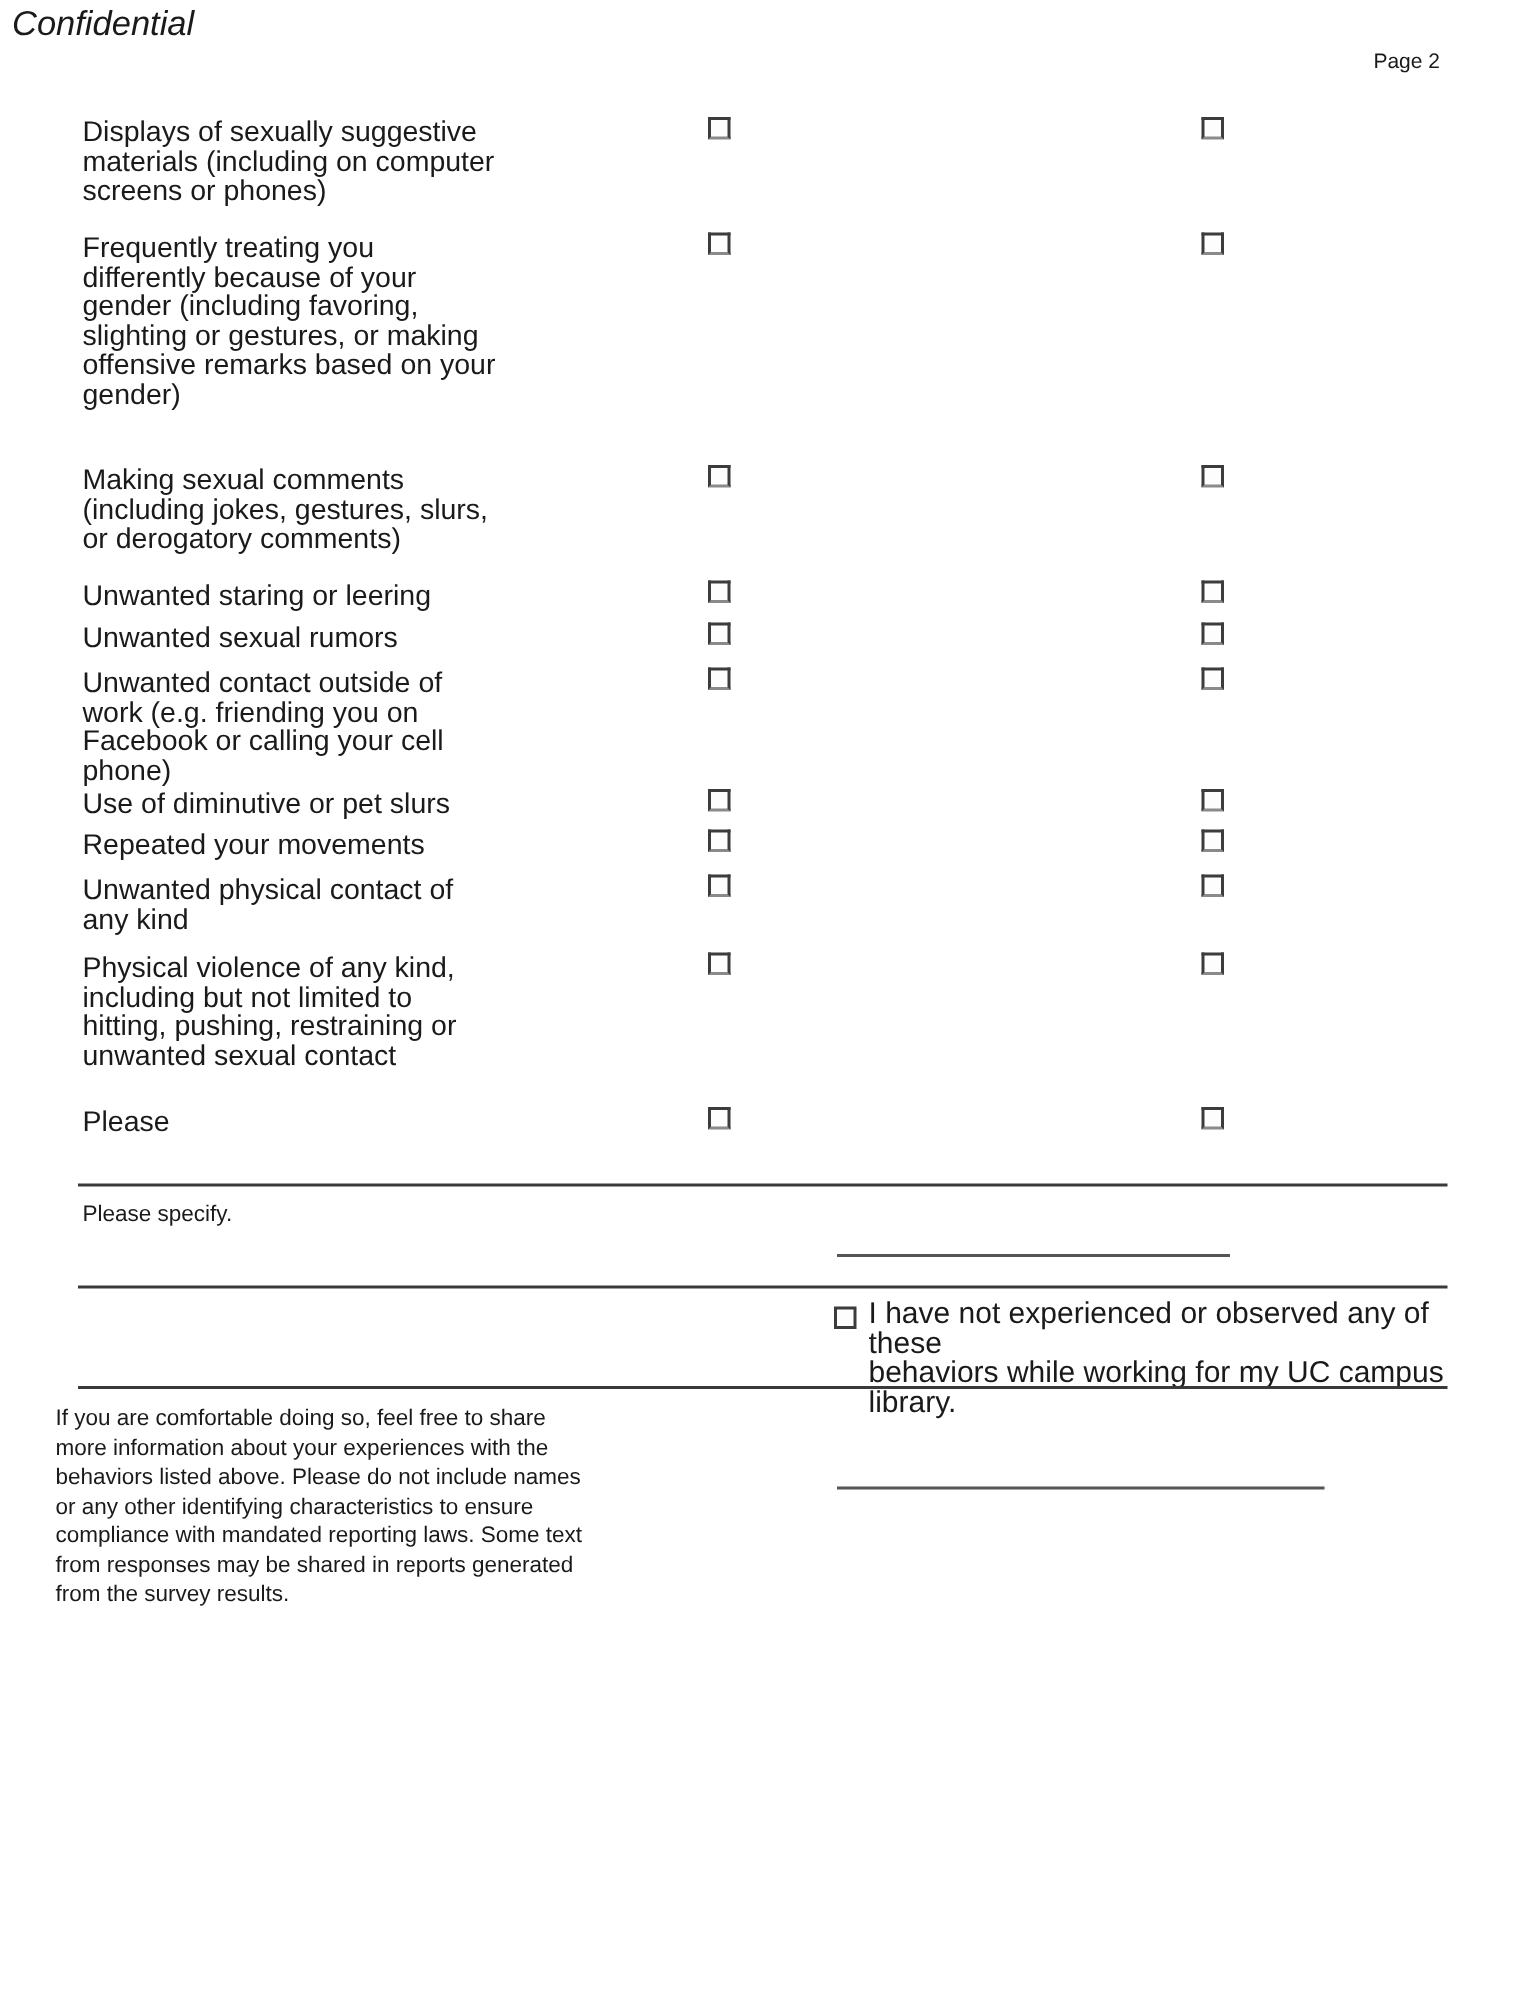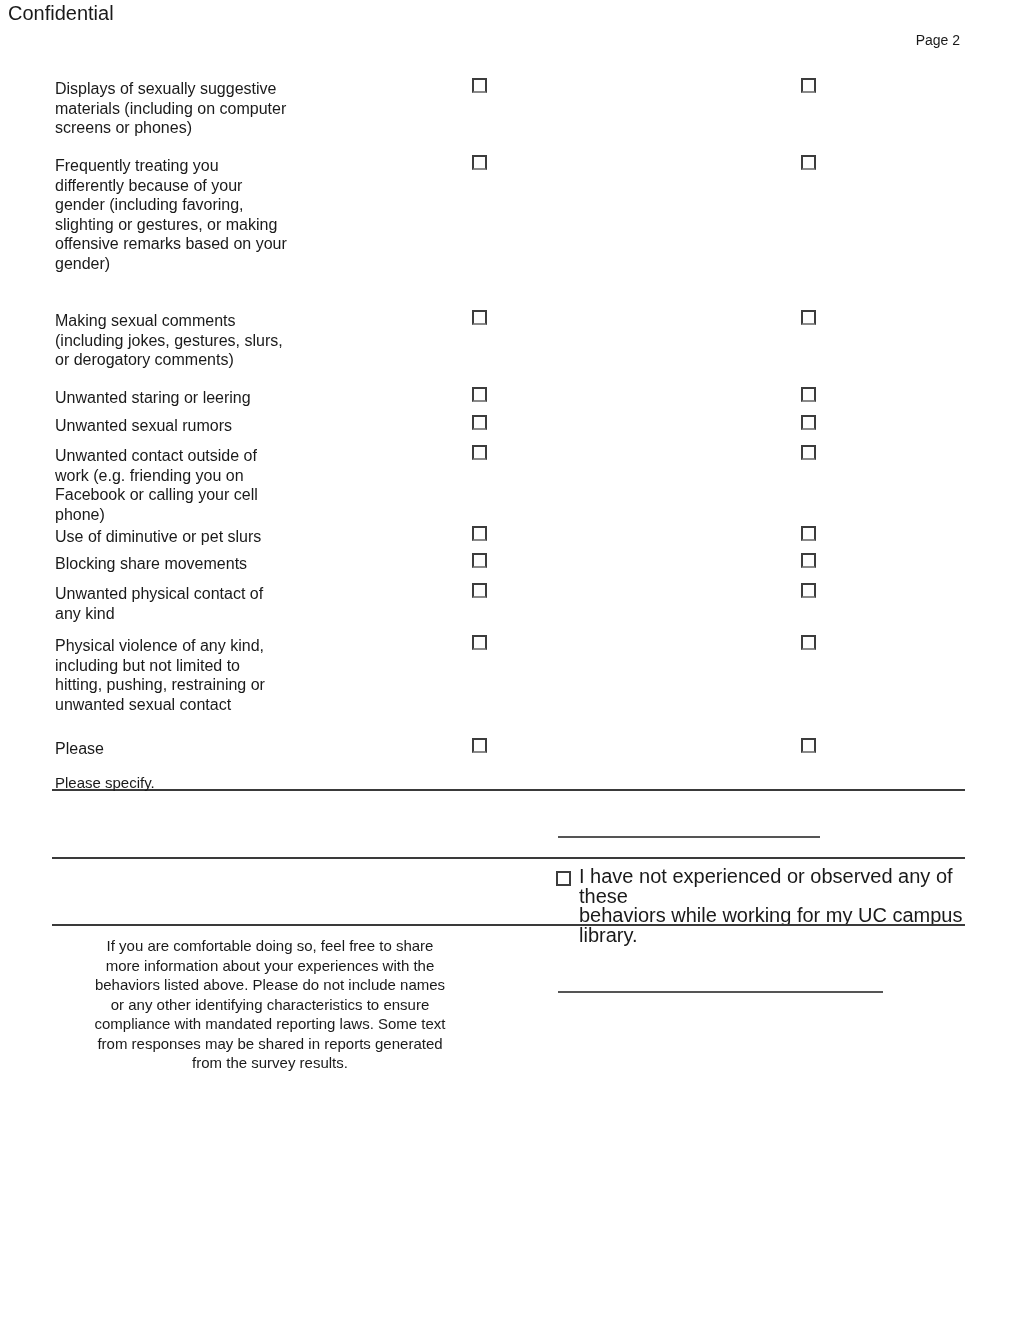--- a/index.html
+++ b/index.html
@@ -7,32 +7,33 @@
     width: 1012px; height: 1335px;
     position: relative;
     font-family: "Liberation Sans", sans-serif;
     color: #1a1a1a;
     overflow: hidden;
   }
   .abs { position: absolute; }
 
   .confidential {
     left: 8px; top: 2px;
-    font-size: 20px;
+    font-style: italic;
+    font-size: 23px;
   }
   .page-num {
     right: 52px; top: 32px;
     font-size: 14px;
   }
 
   .row { position: absolute; left: 0; width: 1012px; height: 0; }
   .row-label {
     position: absolute; left: 55px; top: 1px;
     width: 300px;
-    font-size: 16px;
+    font-size: 19px;
     line-height: 19.5px;
     white-space: pre-line;
   }
   .cb {
     position: absolute; top: 0;
     width: 15px; height: 15px;
     box-sizing: border-box;
     border: 2px solid #3c3c3c;
     border-bottom-color: #8a8a8a;
     background: #fdfdfd;
@@ -44,47 +45,46 @@
   .rule {
     position: absolute; left: 52px;
     width: 913px; height: 2px;
     background: #3a3a3a;
   }
   .response-line {
     position: absolute; left: 558px;
     height: 2px; background: #555555;
   }
   .please-specify {
-    left: 55px; top: 773px;
+    left: 55px; top: 800px;
     font-size: 15px; line-height: 19.5px;
   }
 
   .none-option { position: absolute; left: 556px; top: 867px; width: 430px; }
   .none-option .cb-none {
     position: absolute; left: 0; top: 4px;
     width: 15px; height: 15px;
     box-sizing: border-box;
     border: 2px solid #3c3c3c;
     background: #fdfdfd;
   }
   .none-option .none-label {
     position: absolute; left: 23px; top: 0;
     width: 400px;
     font-size: 20px;
     line-height: 19.5px;
     white-space: pre-line;
   }
 
   .share-more {
-    left: 55px; top: 936px;
+    left: 37px; top: 936px;
     width: 430px;
     font-size: 15px;
     line-height: 19.5px;
     white-space: pre-line;
-    text-align: center;
   }
 </style>
 </head>
 <body>
 
 <div class="abs confidential">Confidential</div>
 <div class="abs page-num">Page 2</div>
 
 <div class="row" style="top:78px">
   <div class="row-label">Displays of sexually suggestive
@@ -134,21 +134,21 @@
   <span class="cb col2"></span>
 </div>
 
 <div class="row" style="top:526px">
   <div class="row-label">Use of diminutive or pet slurs</div>
   <span class="cb col1"></span>
   <span class="cb col2"></span>
 </div>
 
 <div class="row" style="top:553px">
-  <div class="row-label">Blocking share movements</div>
+  <div class="row-label">Repeated your movements</div>
   <span class="cb col1"></span>
   <span class="cb col2"></span>
 </div>
 
 <div class="row" style="top:583px">
   <div class="row-label">Unwanted physical contact of
 any kind</div>
   <span class="cb col1"></span>
   <span class="cb col2"></span>
 </div>

